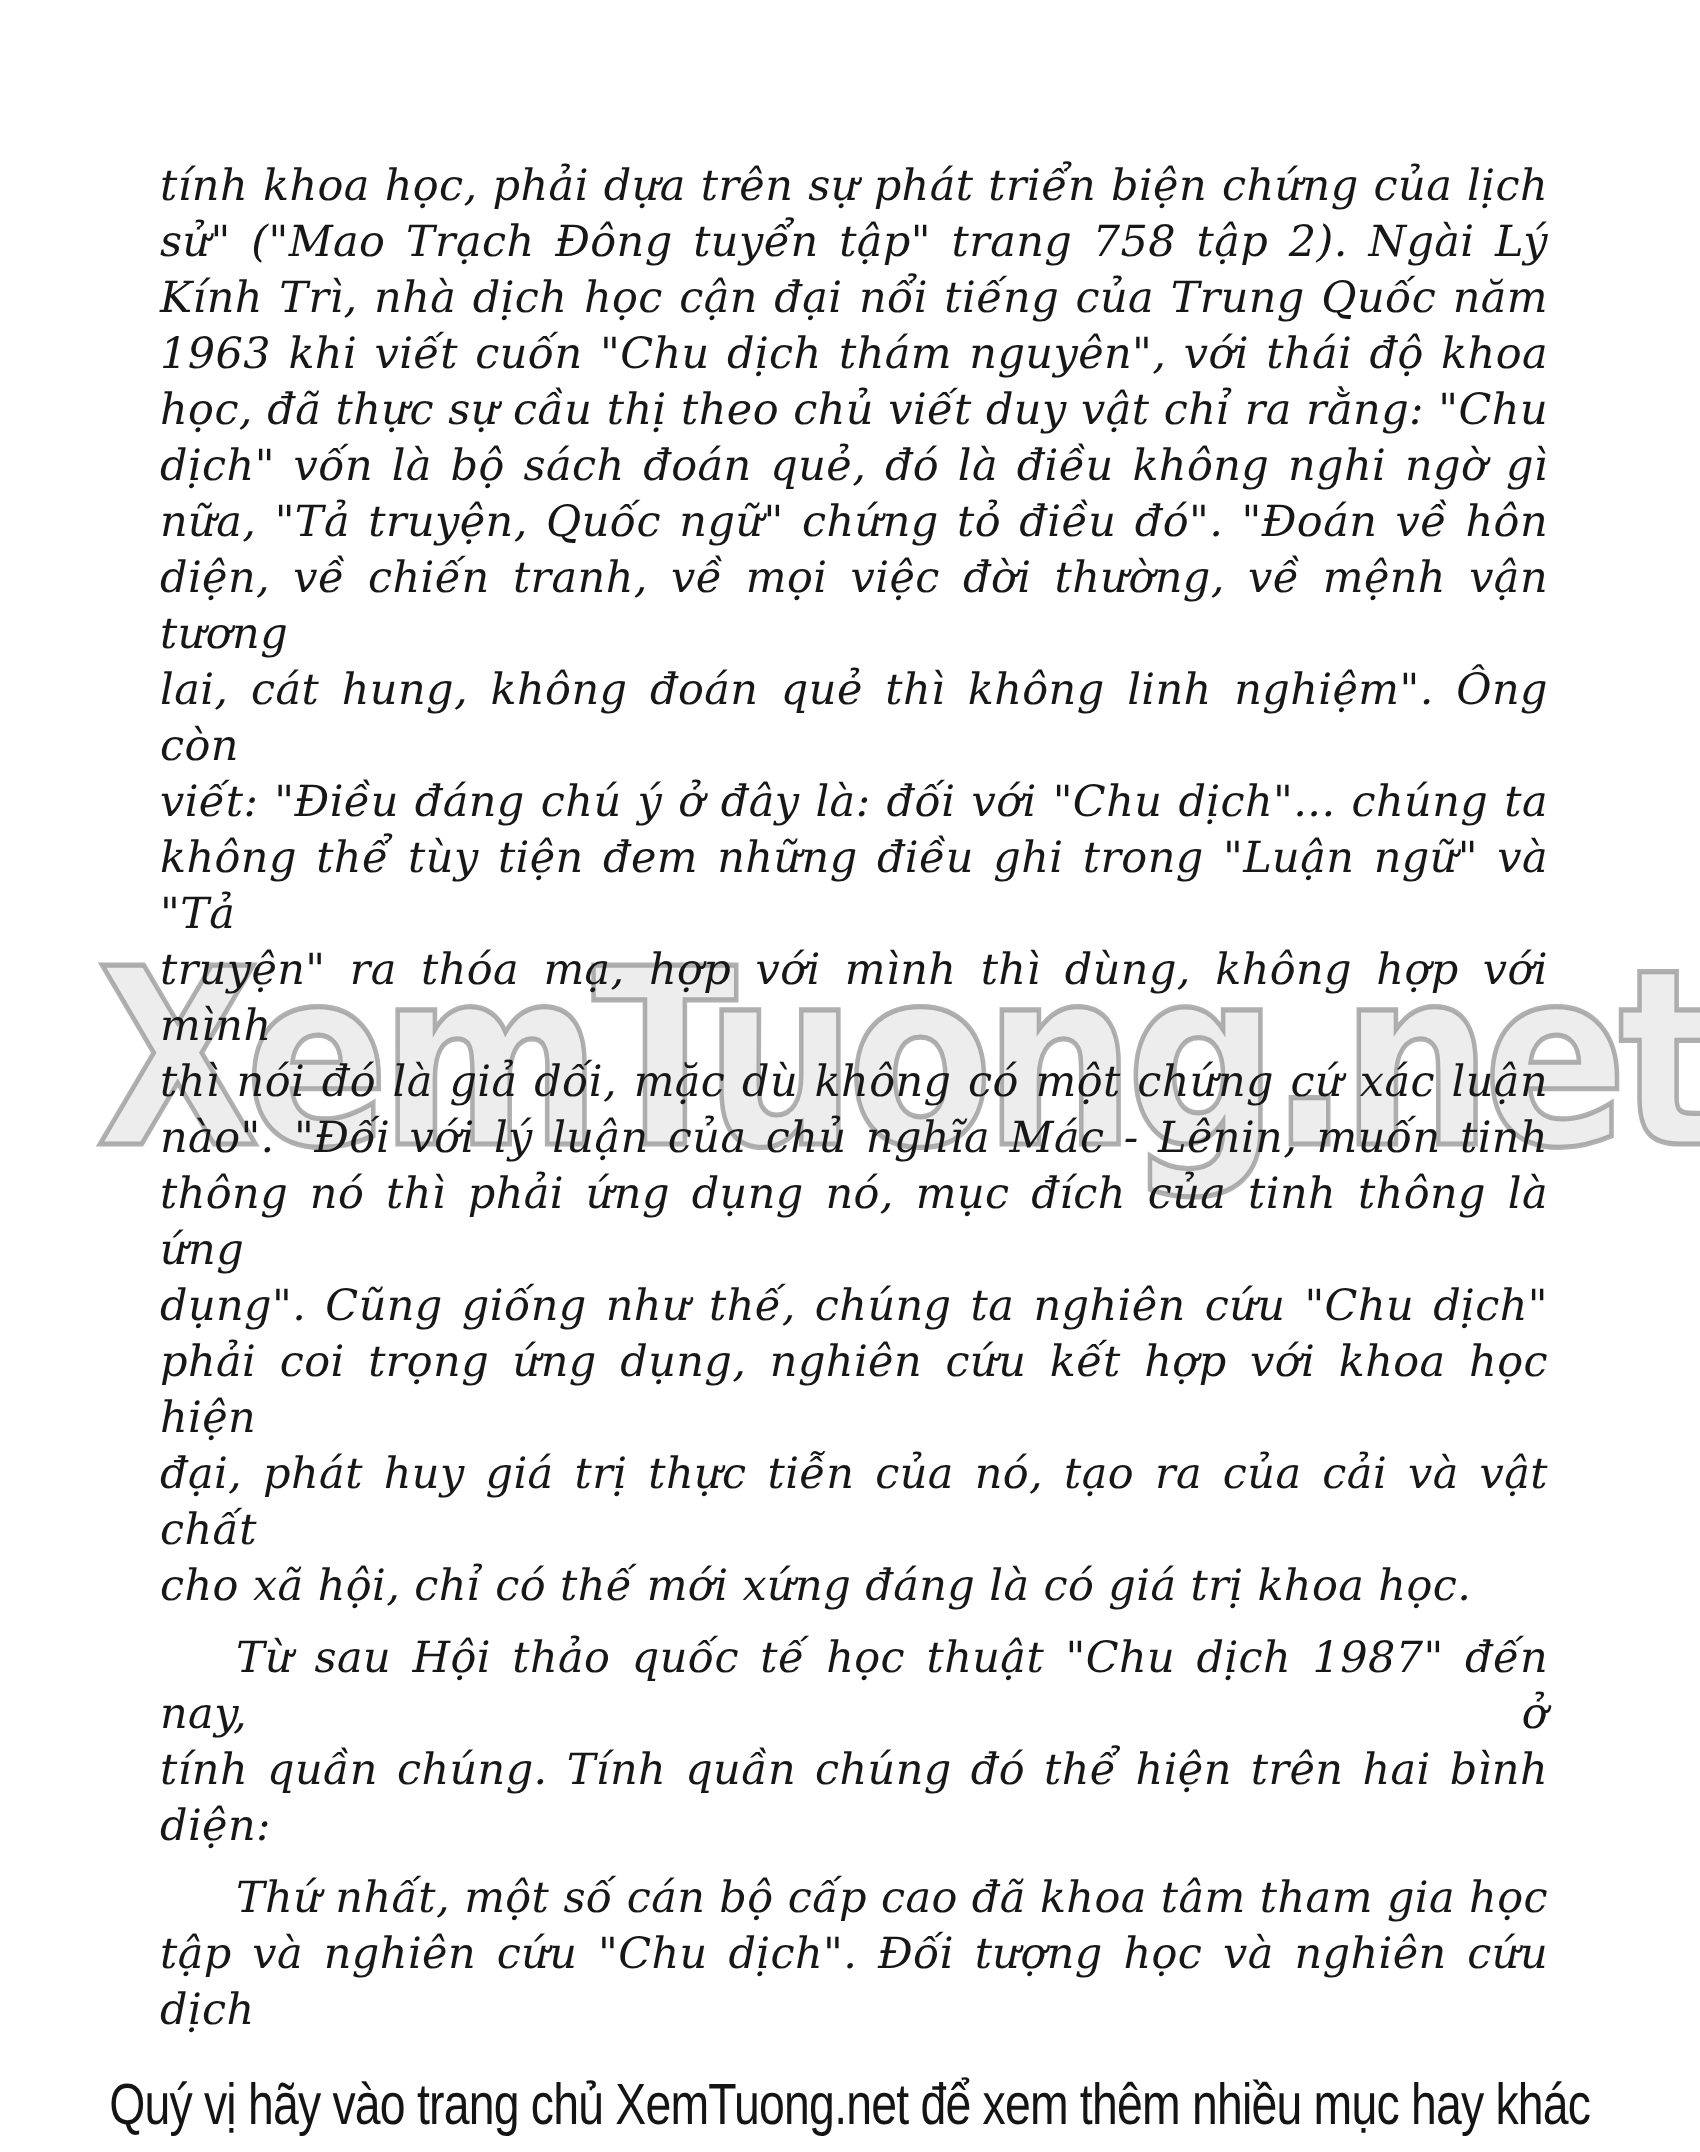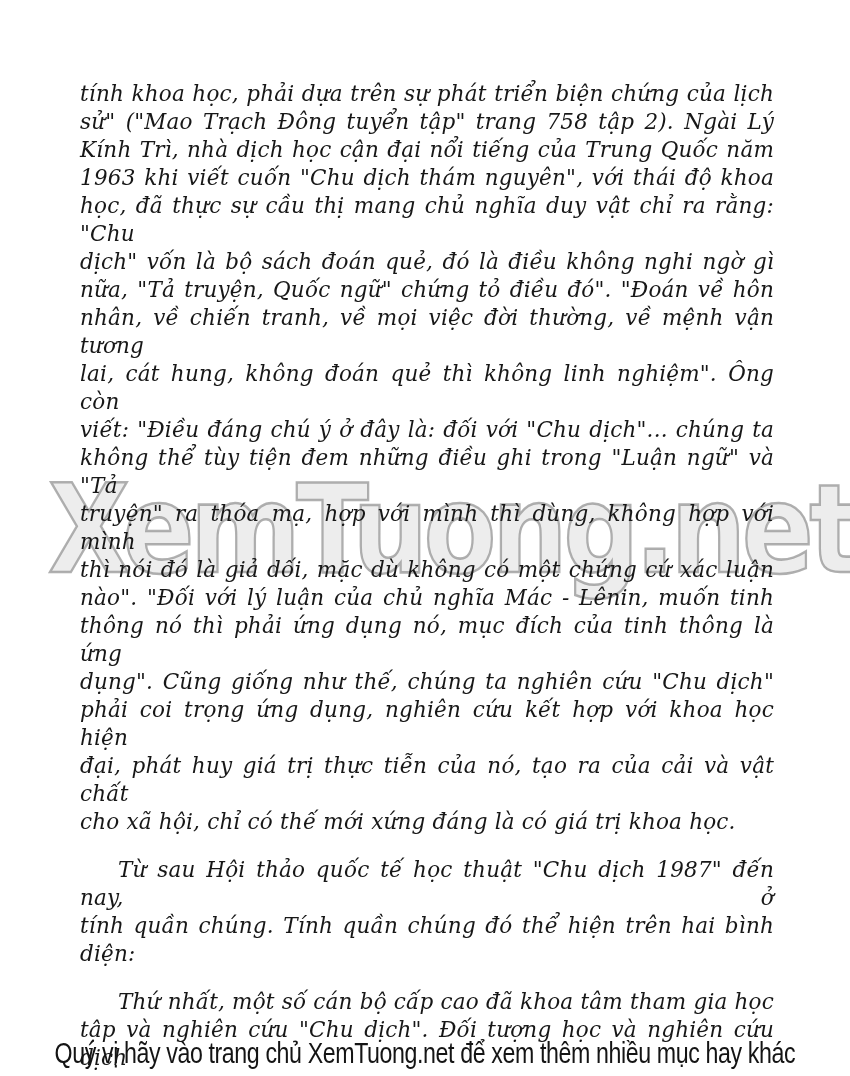--- a/index.html
+++ b/index.html
@@ -38,21 +38,21 @@
     left: 80px; top: 80px;
     width: 694px;
     z-index: 2;
     color: #171717;
     font-style: italic;
     font-size: 21.5px;
     line-height: 28px;
     font-weight: 500;
   }
   .para { margin: 0; }
-  .para + .para { margin-top: 20px; }
+  .para + .para { margin-top: 8px; }
   .para.indent .line:first-child { text-indent: 38px; }
   .line {
     text-align: justify;
     text-align-last: justify;
     white-space: normal;
     letter-spacing: 0.2px;
     font-style: italic;
   }
   .line.last { text-align-last: left; }
   .footer {
@@ -82,24 +82,24 @@
 <div class="page">
 
   <div class="watermark">XemTuong.net</div>
 
   <div class="body-text">
       <div class="para">
         <div class="line">tính khoa học, phải dựa trên sự phát triển biện chứng của lịch</div>
         <div class="line">sử" ("Mao Trạch Đông tuyển tập" trang 758 tập 2). Ngài Lý</div>
         <div class="line">Kính Trì, nhà dịch học cận đại nổi tiếng của Trung Quốc năm</div>
         <div class="line">1963 khi viết cuốn "Chu dịch thám nguyên", với thái độ khoa</div>
-        <div class="line">học, đã thực sự cầu thị mang chủ nghĩa duy vật chỉ ra rằng: "Chu</div>
+        <div class="line">học, đã thực sự cầu thị theo chủ viết duy vật chỉ ra rằng: "Chu</div>
         <div class="line">dịch" vốn là bộ sách đoán quẻ, đó là điều không nghi ngờ gì</div>
         <div class="line">nữa, "Tả truyện, Quốc ngữ" chứng tỏ điều đó". "Đoán về hôn</div>
-        <div class="line">nhân, về chiến tranh, về mọi việc đời thường, về mệnh vận tương</div>
+        <div class="line">diện, về chiến tranh, về mọi việc đời thường, về mệnh vận tương</div>
         <div class="line">lai, cát hung, không đoán quẻ thì không linh nghiệm". Ông còn</div>
         <div class="line">viết: "Điều đáng chú ý ở đây là: đối với "Chu dịch"... chúng ta</div>
         <div class="line">không thể tùy tiện đem những điều ghi trong "Luận ngữ" và "Tả</div>
         <div class="line">truyện" ra thóa mạ, hợp với mình thì dùng, không hợp với mình</div>
         <div class="line">thì nói đó là giả dối, mặc dù không có một chứng cứ xác luận</div>
         <div class="line">nào". "Đối với lý luận của chủ nghĩa Mác - Lênin, muốn tinh</div>
         <div class="line">thông nó thì phải ứng dụng nó, mục đích của tinh thông là ứng</div>
         <div class="line">dụng". Cũng giống như thế, chúng ta nghiên cứu "Chu dịch"</div>
         <div class="line">phải coi trọng ứng dụng, nghiên cứu kết hợp với khoa học hiện</div>
         <div class="line">đại, phát huy giá trị thực tiễn của nó, tạo ra của cải và vật chất</div>

